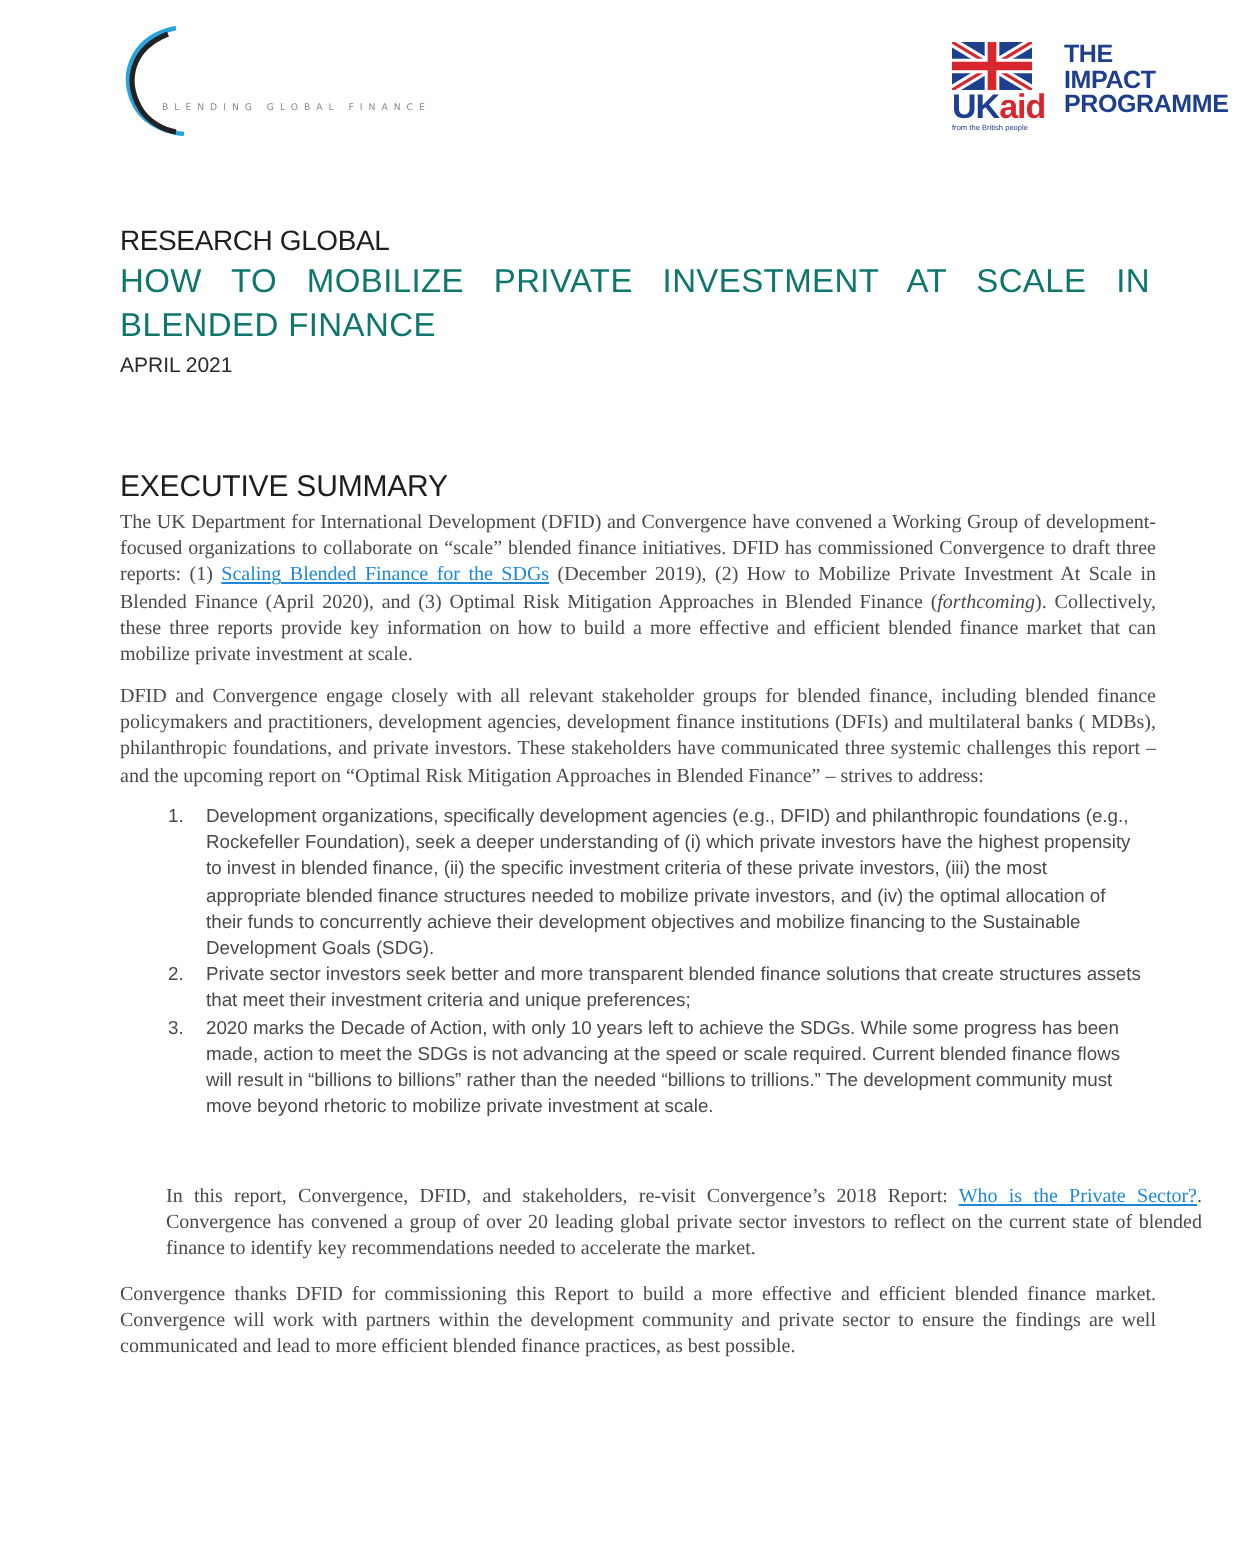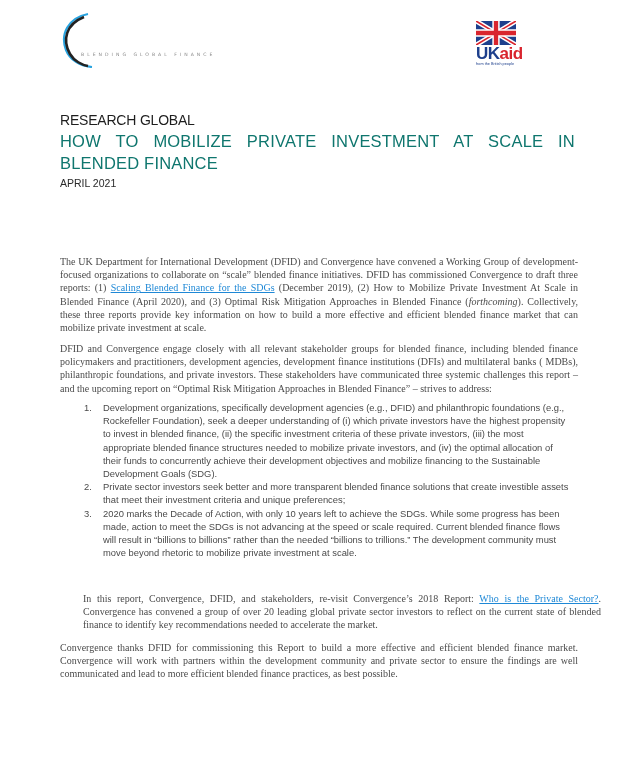--- a/index.html
+++ b/index.html
@@ -66,32 +66,38 @@
     <svg width="40" height="24" viewBox="0 0 60 36">
       <rect width="60" height="36" fill="#1d3f8c"></rect>
       <path d="M0 0 L60 36 M60 0 L0 36" stroke="#fff" stroke-width="7"></path>
       <path d="M0 0 L60 36 M60 0 L0 36" stroke="#d9252e" stroke-width="2.4"></path>
       <path d="M30 0 V36 M0 18 H60" stroke="#fff" stroke-width="11"></path>
       <path d="M30 0 V36 M0 18 H60" stroke="#d9252e" stroke-width="6.5"></path>
     </svg>
     <div class="ukaid-word"><span class="uk">UK</span><span class="aid">aid</span></div>
     <div class="ukaid-sub">from the British people</div>
   </div>
+  <div class="impact">
+    <div>THE</div>
+    <div>IMPACT</div>
+    <div>PROGRAMME</div>
+  </div>
 
   <div class="report-label">RESEARCH GLOBAL</div>
   <div class="report-title">HOW TO MOBILIZE PRIVATE INVESTMENT AT SCALE IN BLENDED FINANCE</div>
   <div class="report-date">APRIL 2021</div>
 
+  <div class="section-heading">EXECUTIVE SUMMARY</div>
 
   <div class="body p1"><span>The UK Department for International Development (DFID) and Convergence have convened a Working Group of development-focused organizations to collaborate on “scale” blended finance initiatives. DFID has commissioned Convergence to draft three reports: (1) </span><a href="#">Scaling Blended Finance for the SDGs</a><span> (December 2019), (2) How to Mobilize Private Investment At Scale in Blended Finance (April 2020), and (3) Optimal Risk Mitigation Approaches in Blended Finance (</span><em>forthcoming</em><span>). Collectively, these three reports provide key information on how to build a more effective and efficient blended finance market that can mobilize private investment at scale.</span></div>
 
   <div class="body p2">DFID and Convergence engage closely with all relevant stakeholder groups for blended finance, including blended finance policymakers and practitioners, development agencies, development finance institutions (DFIs) and multilateral banks ( MDBs), philanthropic foundations, and private investors. These stakeholders have communicated three systemic challenges this report – and the upcoming report on “Optimal Risk Mitigation Approaches in Blended Finance” – strives to address:</div>
 
   <ol class="list">
     <li><span class="num">1.</span><span>Development organizations, specifically development agencies (e.g., DFID) and philanthropic foundations (e.g., Rockefeller Foundation), seek a deeper understanding of (i) which private investors have the highest propensity to invest in blended finance, (ii) the specific investment criteria of these private investors, (iii) the most appropriate blended finance structures needed to mobilize private investors, and (iv) the optimal allocation of their funds to concurrently achieve their development objectives and mobilize financing to the Sustainable Development Goals (SDG).</span></li>
-    <li><span class="num">2.</span><span>Private sector investors seek better and more transparent blended finance solutions that create investible assets that meet their investment criteria and unique preferences;</span></li>
+    <li><span class="num">2.</span><span>Private sector investors seek better and more transparent blended finance solutions that create structures assets that meet their investment criteria and unique preferences;</span></li>
     <li><span class="num">3.</span><span>2020 marks the Decade of Action, with only 10 years left to achieve the SDGs. While some progress has been made, action to meet the SDGs is not advancing at the speed or scale required. Current blended finance flows will result in “billions to billions” rather than the needed “billions to trillions.” The development community must move beyond rhetoric to mobilize private investment at scale.</span></li>
   </ol>
 
   <div class="body p3"><span>In this report, Convergence, DFID, and stakeholders, re-visit Convergence’s 2018 Report: </span><a href="#">Who is the Private Sector?</a><span>. Convergence has convened a group of over 20 leading global private sector investors to reflect on the current state of blended finance to identify key recommendations needed to accelerate the market.</span></div>
 
   <div class="body p4">Convergence thanks DFID for commissioning this Report to build a more effective and efficient blended finance market. Convergence will work with partners within the development community and private sector to ensure the findings are well communicated and lead to more efficient blended finance practices, as best possible.</div>
 </div>
 
 </body></html>

